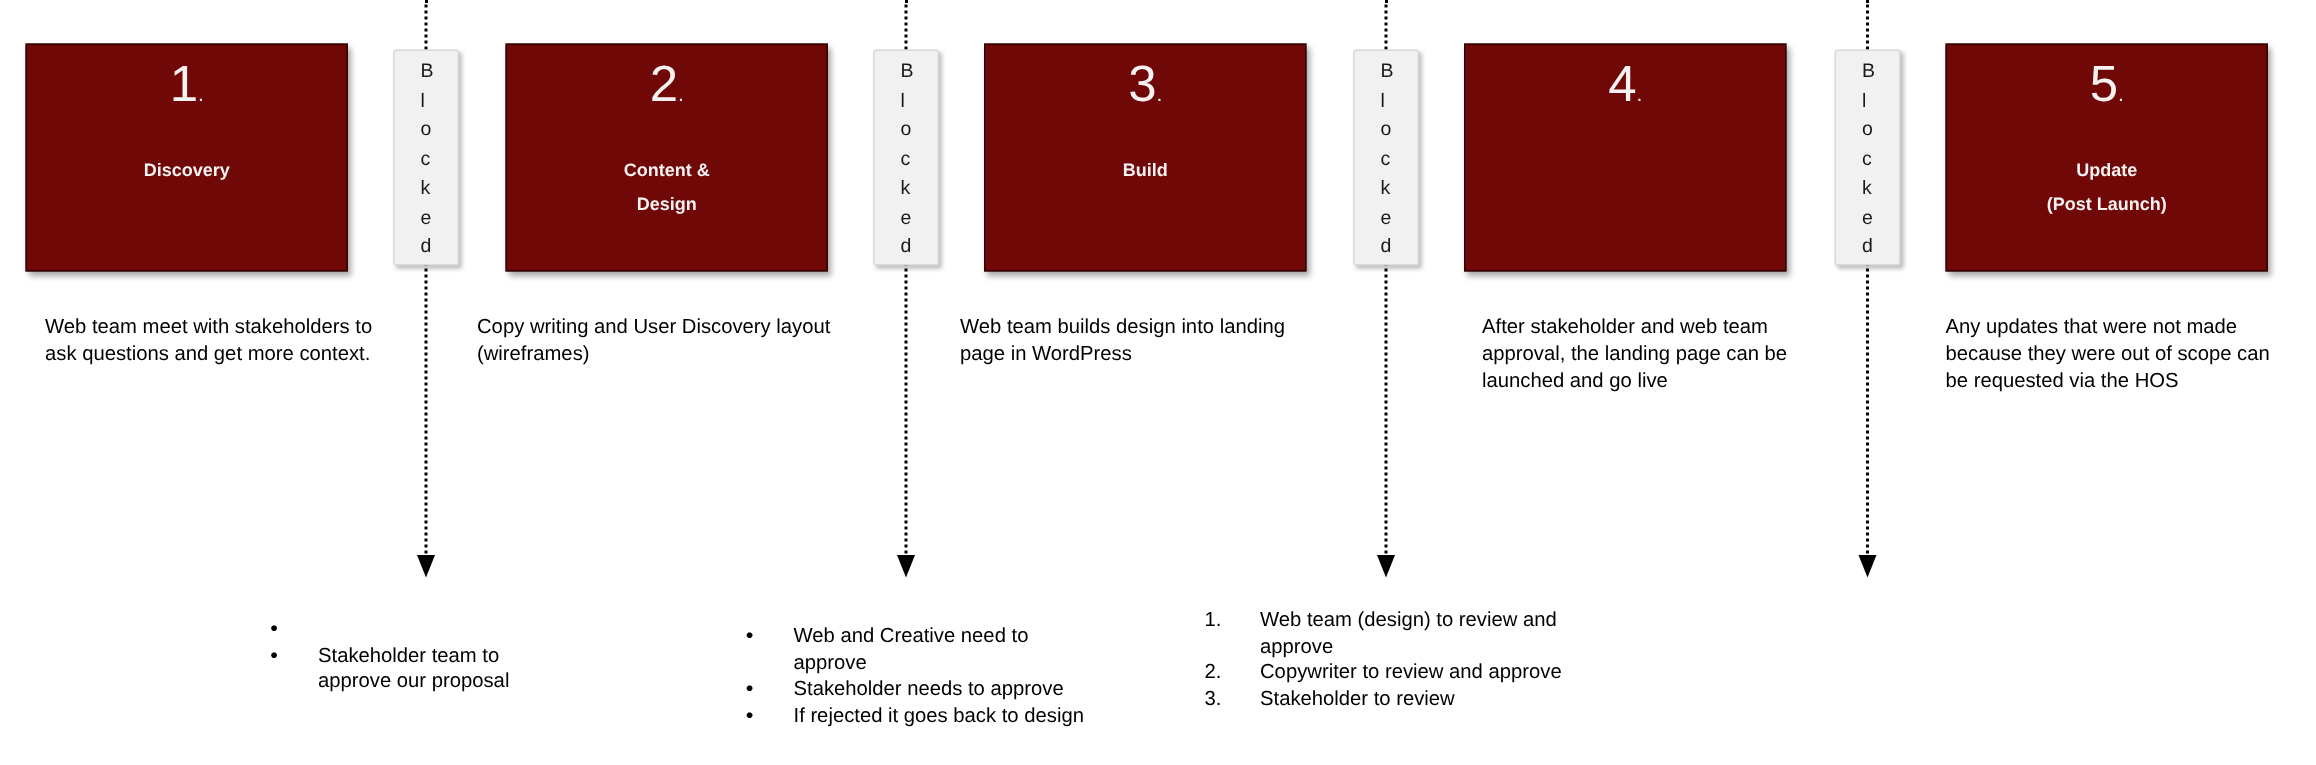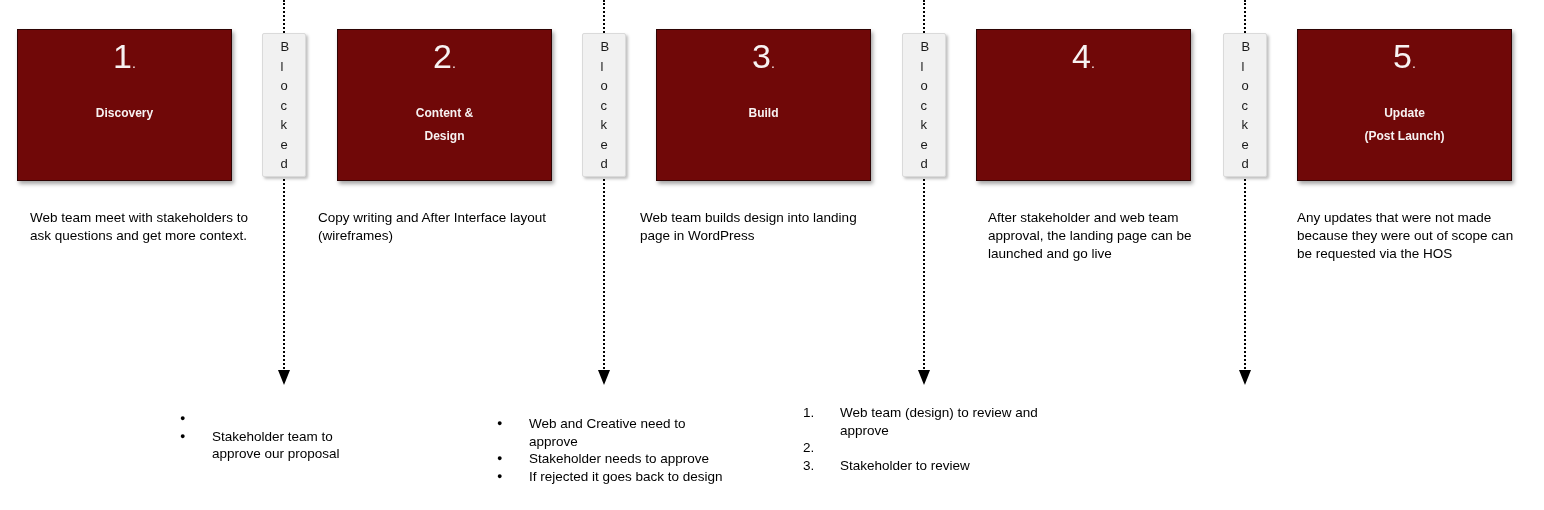--- a/index.html
+++ b/index.html
@@ -172,21 +172,21 @@
     <div class="stage-desc">Web team meet with stakeholders to
 ask questions and get more context.</div>
   </div>
 
   <div class="stage pos-1">
     <div class="stage-box">
       <div class="stage-number"><span>2</span><span class="dot">.</span></div>
       <div class="stage-title">Content &amp;
 Design</div>
     </div>
-    <div class="stage-desc">Copy writing and After Interface layout
+    <div class="stage-desc">Copy writing and User Discovery layout
 (wireframes)</div>
   </div>
 
   <div class="stage pos-2">
     <div class="stage-box">
       <div class="stage-number"><span>3</span><span class="dot">.</span></div>
       <div class="stage-title">Build</div>
     </div>
     <div class="stage-desc">Web team builds design into landing
 page in WordPress</div>
@@ -269,20 +269,21 @@
   </div>
 
   <div class="approval-list list-2">
     <div class="list-item">
       <span class="marker">1.</span>
       <span class="item-text">Web team (design) to review and
 approve</span>
     </div>
     <div class="list-item">
       <span class="marker">2.</span>
+      <span class="item-text">Copywriter to review and approve</span>
     </div>
     <div class="list-item">
       <span class="marker">3.</span>
       <span class="item-text">Stakeholder to review</span>
     </div>
   </div>
 
 </div>
 
 </body></html>

